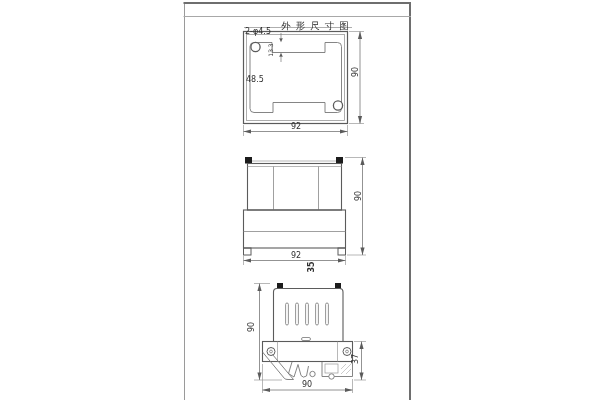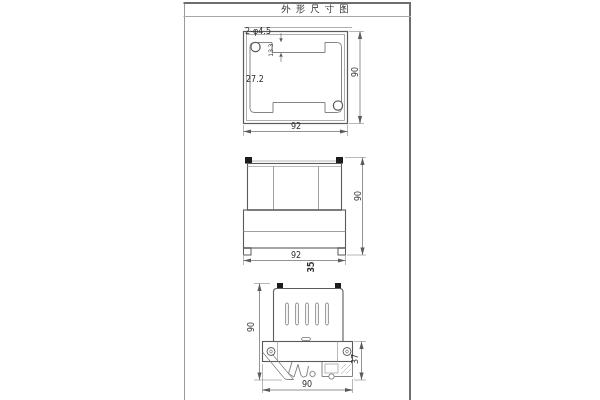--- a/index.html
+++ b/index.html
@@ -17,21 +17,21 @@
     color:#2e2e2e;
     white-space:nowrap;
     line-height:1;
   }
   .ctr{transform:translate(-50%,-50%);text-align:right;}
   .rot{transform:translate(-50%,-50%) rotate(-90deg);}
   .tiny{font-size:6px;}
   .bold{font-weight:bold;}
   .titlebar{
     position:absolute;
-    left:184px;top:2px;width:262px;height:14px;
+    left:184px;top:19px;width:262px;height:14px;
     display:flex;align-items:center;justify-content:center;
   }
   .titlebar span{
     font-size:9.5px;color:#2e2e2e;letter-spacing:5px;
     padding-left:5px; 
     white-space:nowrap;
   }
 </style>
 </head>
 <body>
@@ -157,21 +157,21 @@
       </g>
     </g>
   </svg>
 
   <div class="titlebar">
     <span>外形尺寸图</span>
   </div>
 
   <span class="lbl" style="left:245px;top:28px;">2-φ4.5</span>
   <span class="lbl tiny rot" style="left:271px;top:50px;">13.3</span>
-  <span class="lbl" style="left:246px;top:76px;">27.2</span>
+  <span class="lbl" style="left:246px;top:76px;">48.5</span>
   <span class="lbl rot" style="left:356px;top:72px;">90</span>
   <span class="lbl ctr" style="left:296px;top:127px;">92</span>
 
   <span class="lbl rot" style="left:359px;top:196px;">90</span>
   <span class="lbl ctr" style="left:296px;top:256px;">92</span>
   <span class="lbl rot bold" style="left:312px;top:267px;">35</span>
 
   <span class="lbl rot" style="left:252px;top:327px;">90</span>
   <span class="lbl rot" style="left:356px;top:359px;">37</span>
   <span class="lbl ctr" style="left:307px;top:385px;">90</span>

